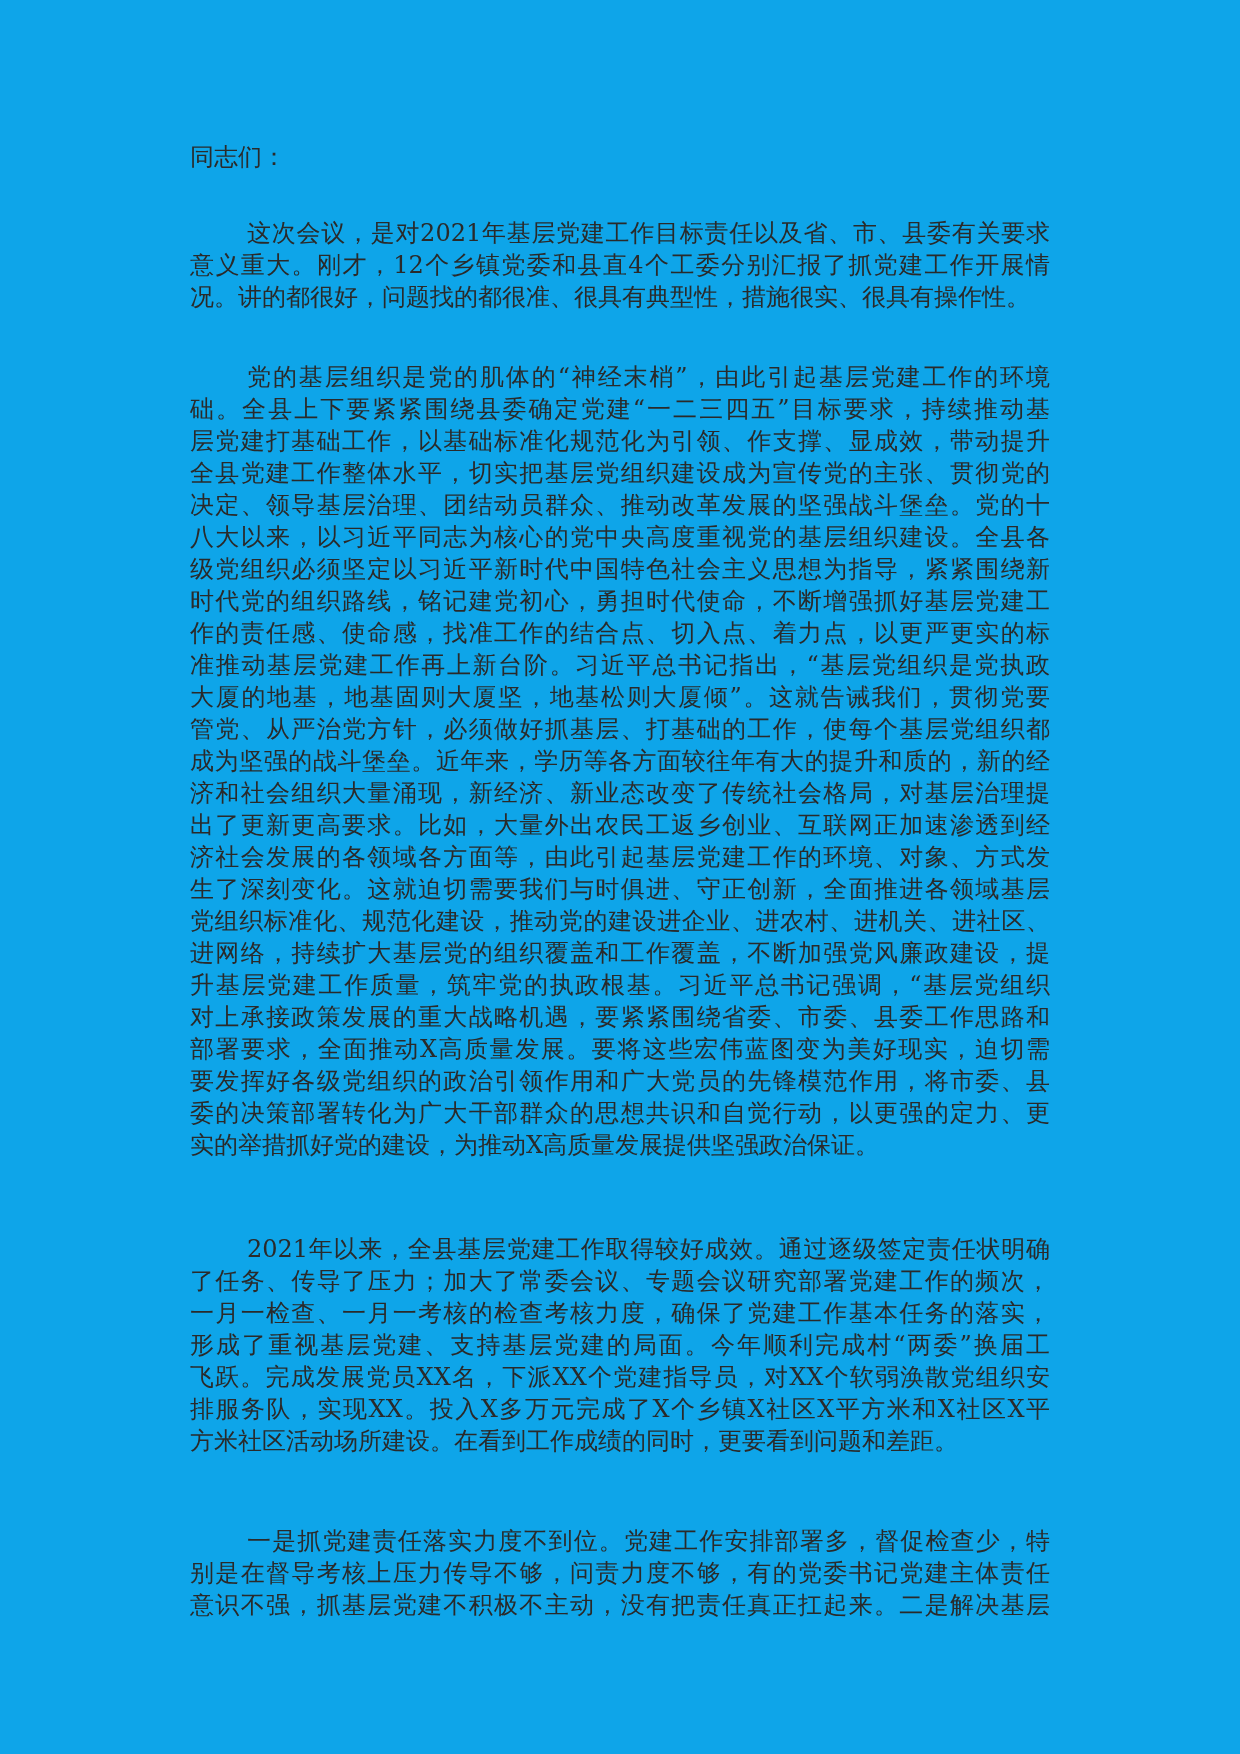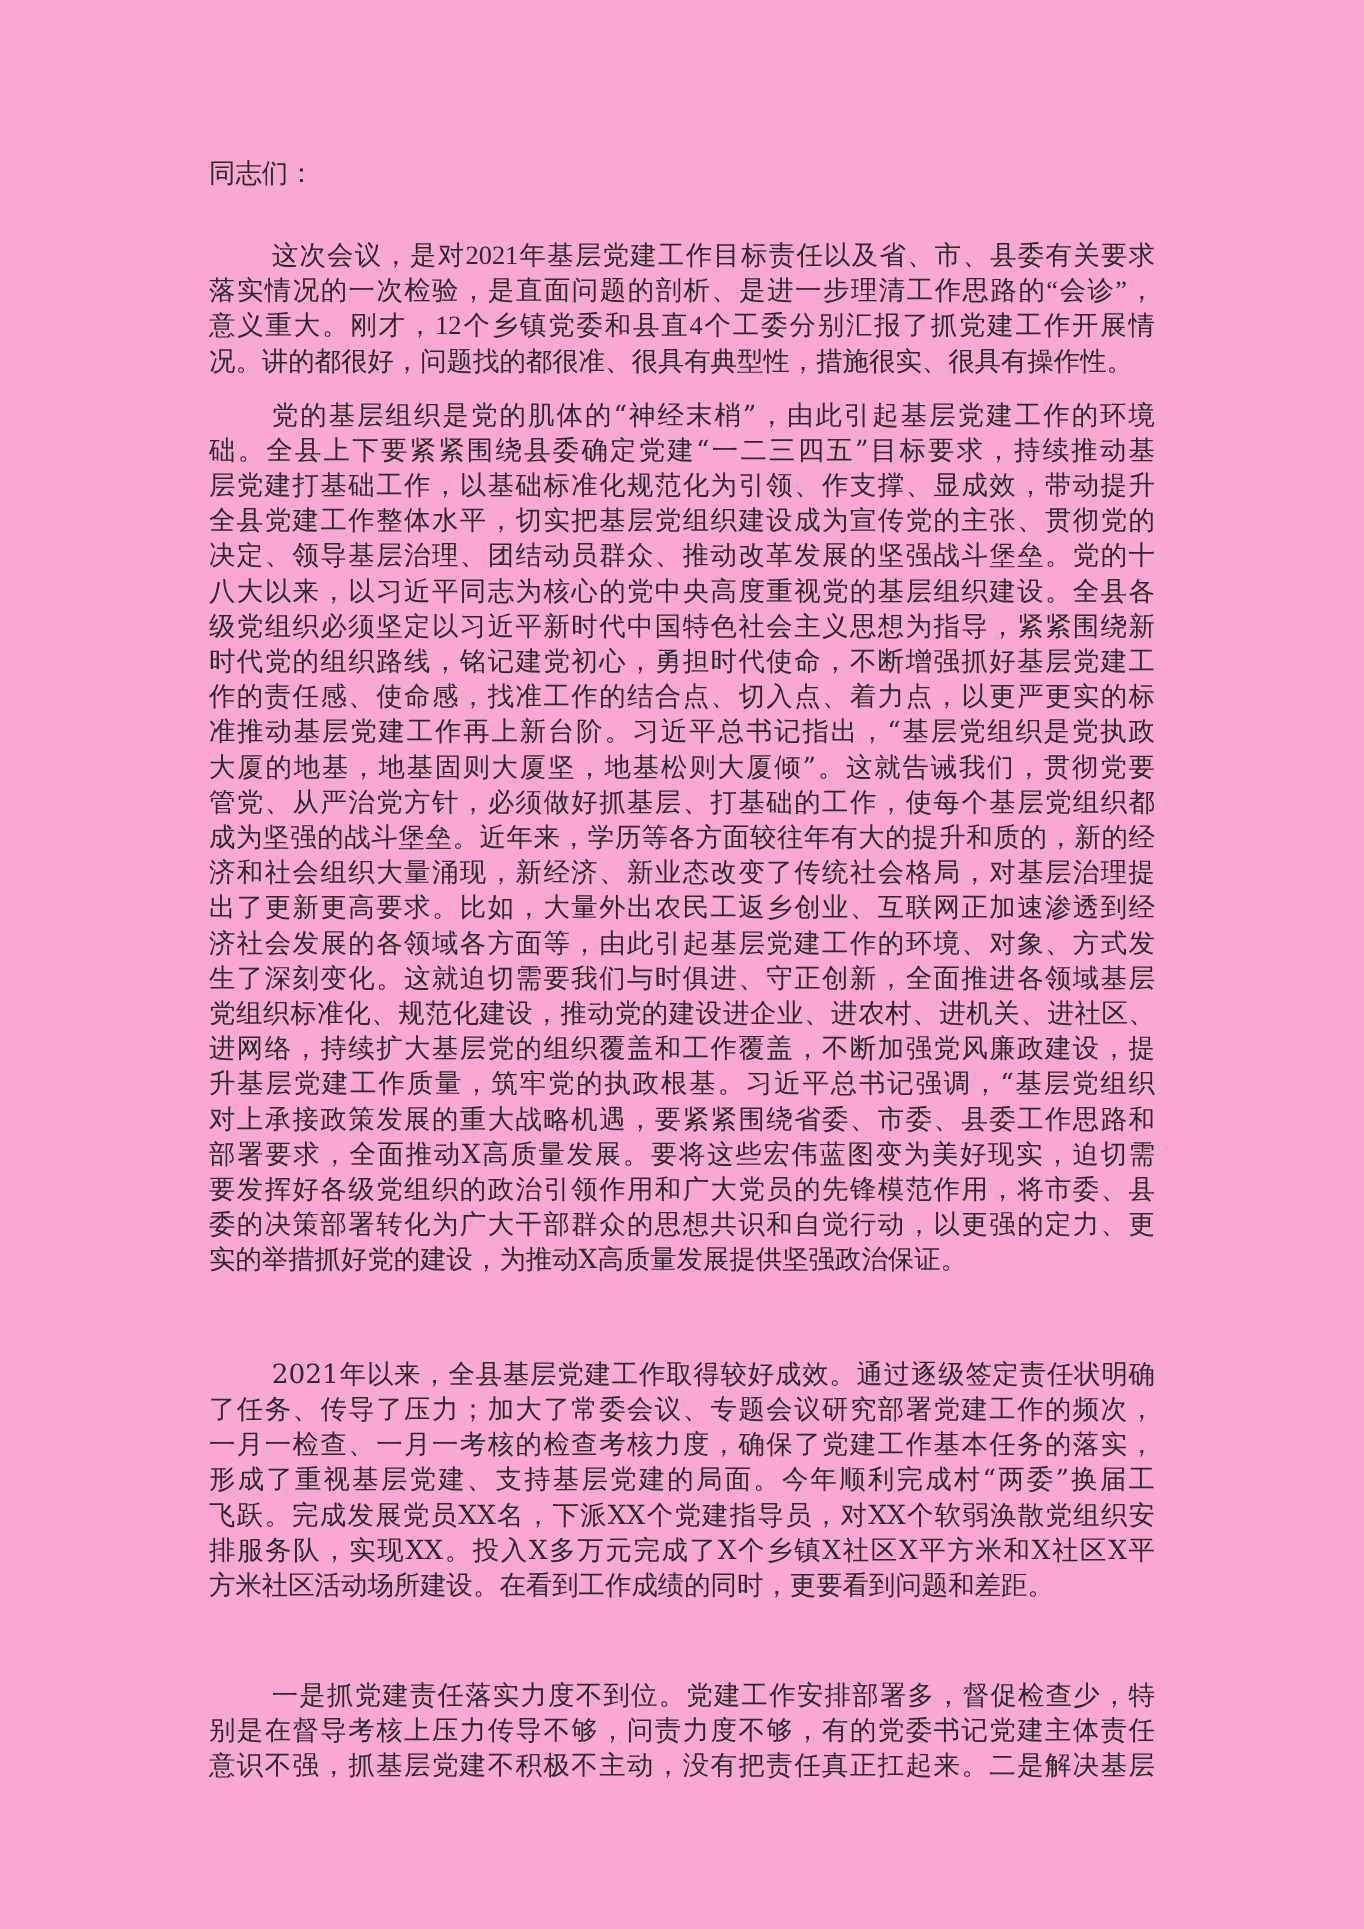--- a/index.html
+++ b/index.html
@@ -1,19 +1,19 @@
 <!DOCTYPE html>
 <html><head>
 <meta charset="utf-8">
 <style>
   html, body { margin: 0; padding: 0; background: #ffffff; }
   body { width: 1240px; height: 1754px; position: relative; overflow: hidden; }
   .page {
     position: absolute; left: 0; top: 0; width: 1240px; height: 1754px;
-    background: #f9a8d4;
+    background: #0ea5e9;
   }
   .text-block {
     position: absolute; left: 190px; width: 870px;
     font-family: "DejaVu Serif", "Liberation Serif", serif;
     color: #2a2a2a;
     font-size: 24px;
   }
   .line {
     height: 32px; line-height: 32px; white-space: nowrap;
     display: flex; justify-content: space-between;
@@ -26,26 +26,23 @@
   .salutation { position: absolute; left: 190px; top: 141px;
     font-family: "DejaVu Serif", "Liberation Serif", serif;
     font-size: 24px; color: #2a2a2a; line-height: 32px; }
 </style>
 </head>
 <body>
 
 <div class="page">
   <div class="salutation">同志们：</div>
   <div id="paras">
-      <div class="text-block" style="top: 217px; font-family: Liberation Serif, serif;">
+      <div class="text-block" style="top: 217px;">
         <div class="line indent">
           <span class="t">这次会议，是对2021年基层党建工作目标责任以及省、市、县委有关要求</span>
-        </div>
-        <div class="line">
-          <span class="t">落实情况的一次检验，是直面问题的剖析、是进一步理清工作思路的“会诊”，</span>
         </div>
         <div class="line">
           <span class="t">意义重大。刚才，12个乡镇党委和县直4个工委分别汇报了抓党建工作开展情</span>
         </div>
         <div class="line last">
           <span class="t">况。讲的都很好，问题找的都很准、很具有典型性，措施很实、很具有操作性。</span>
         </div>
       </div>
       <div class="text-block" style="top: 361px;">
         <div class="line indent">

